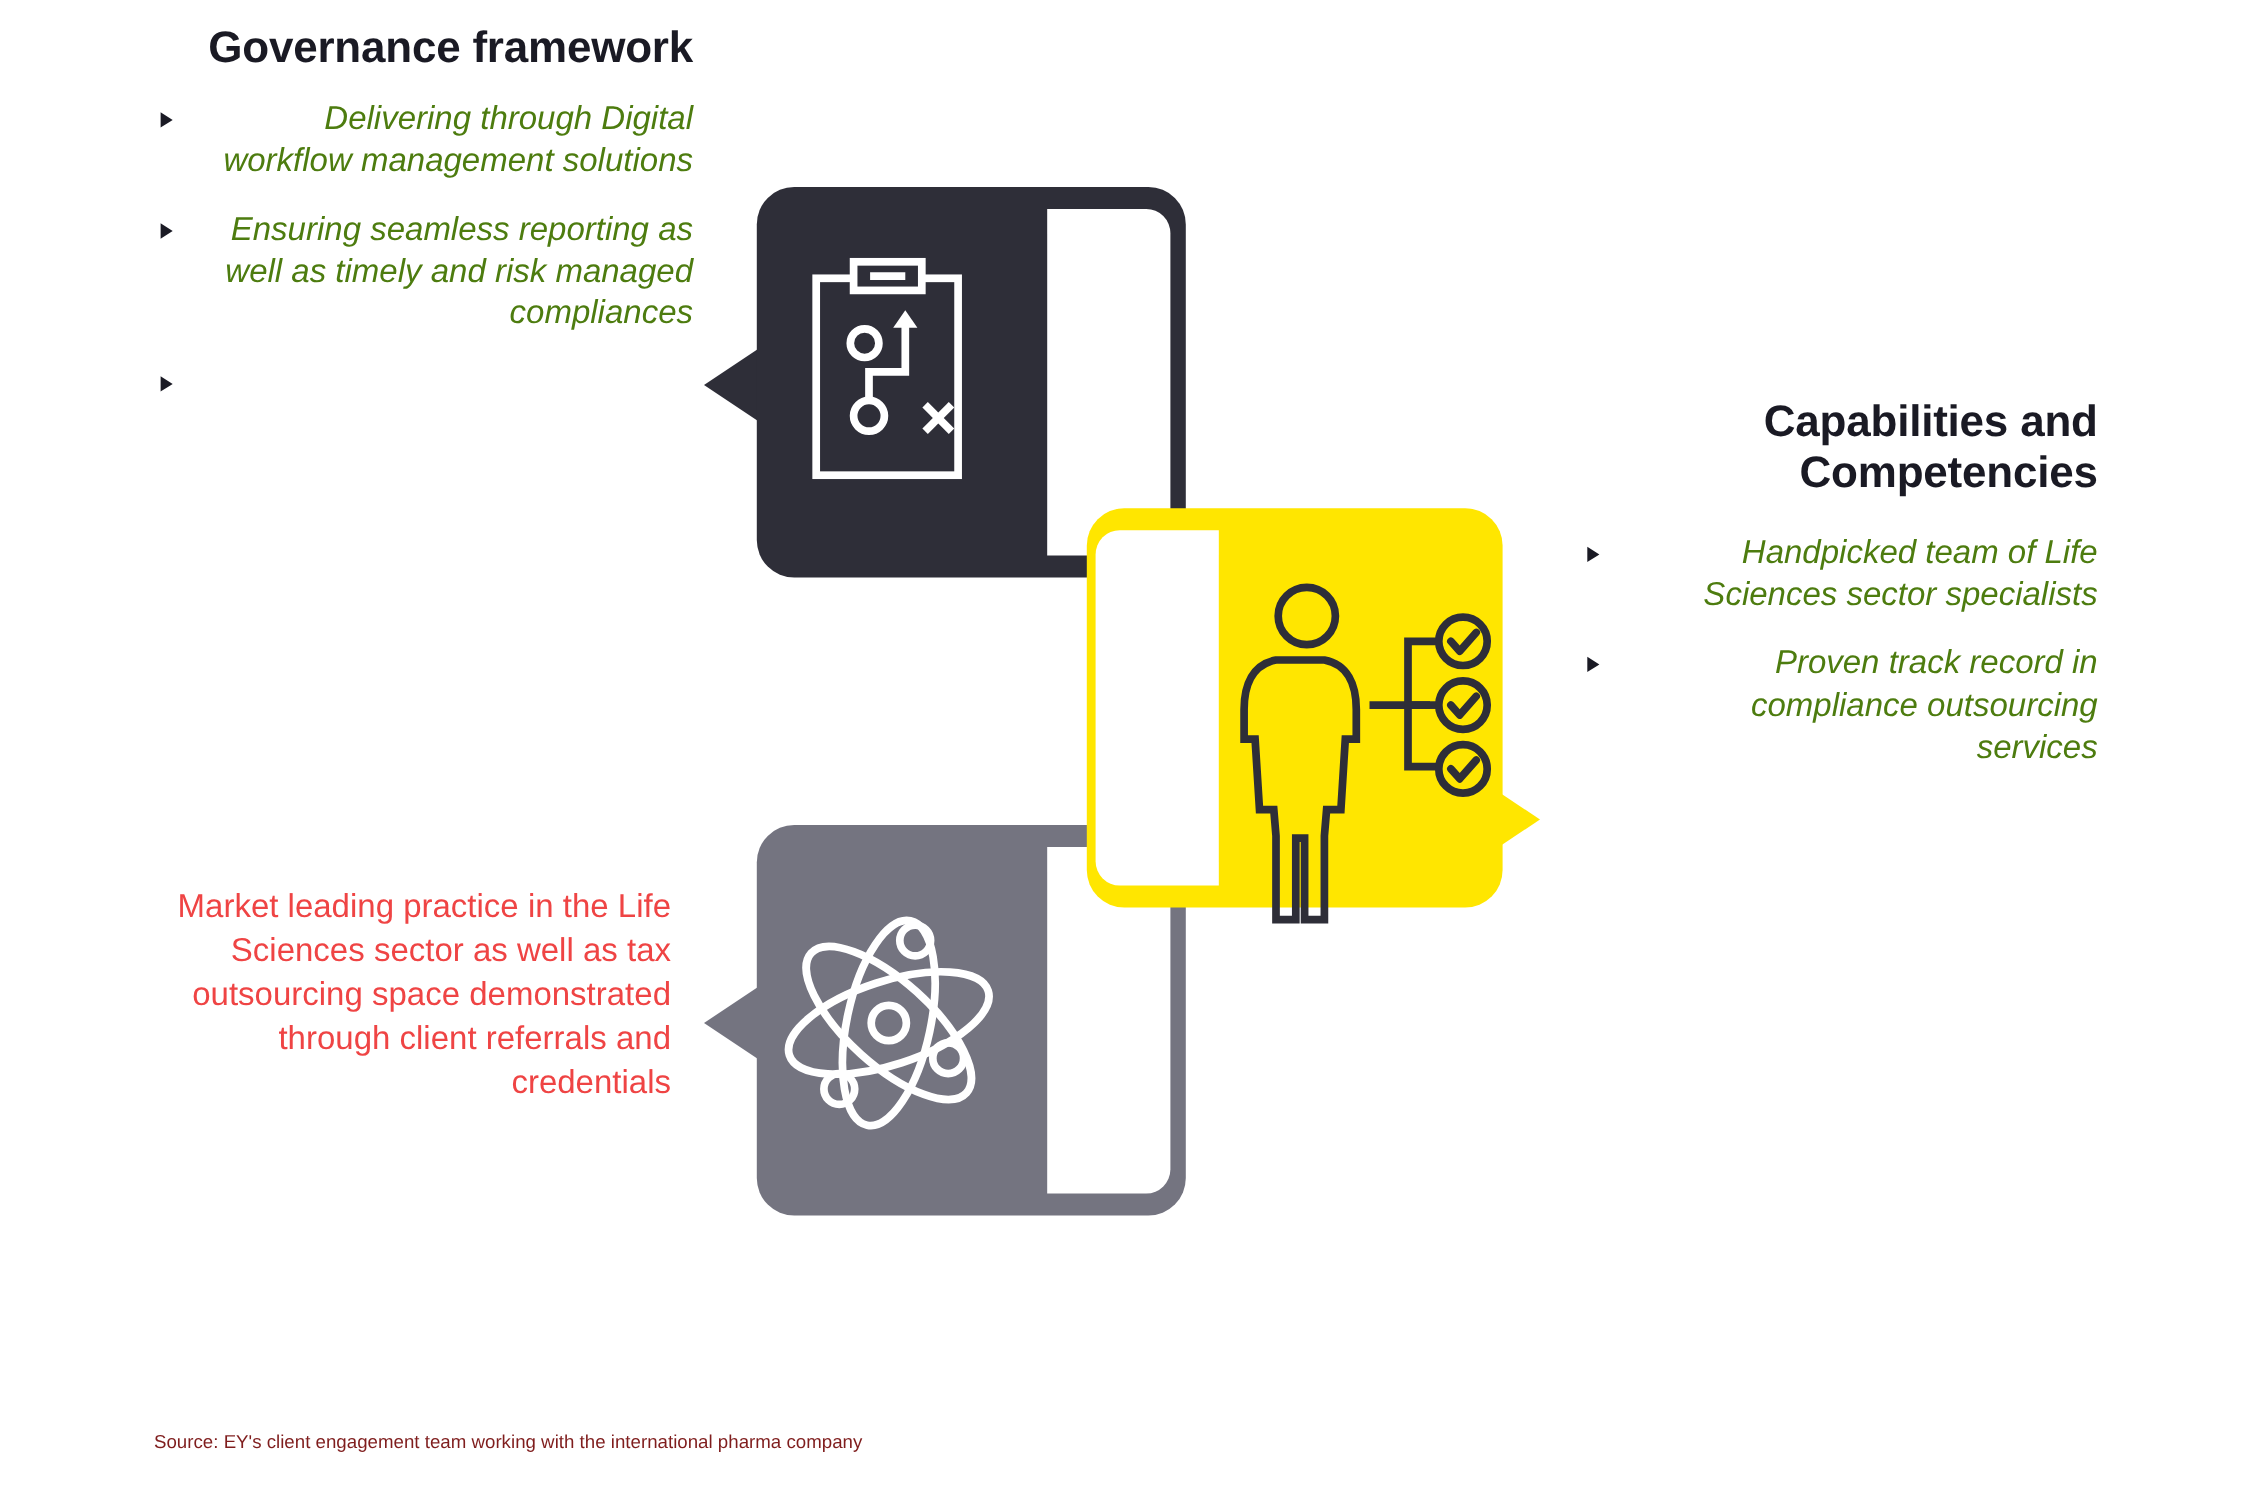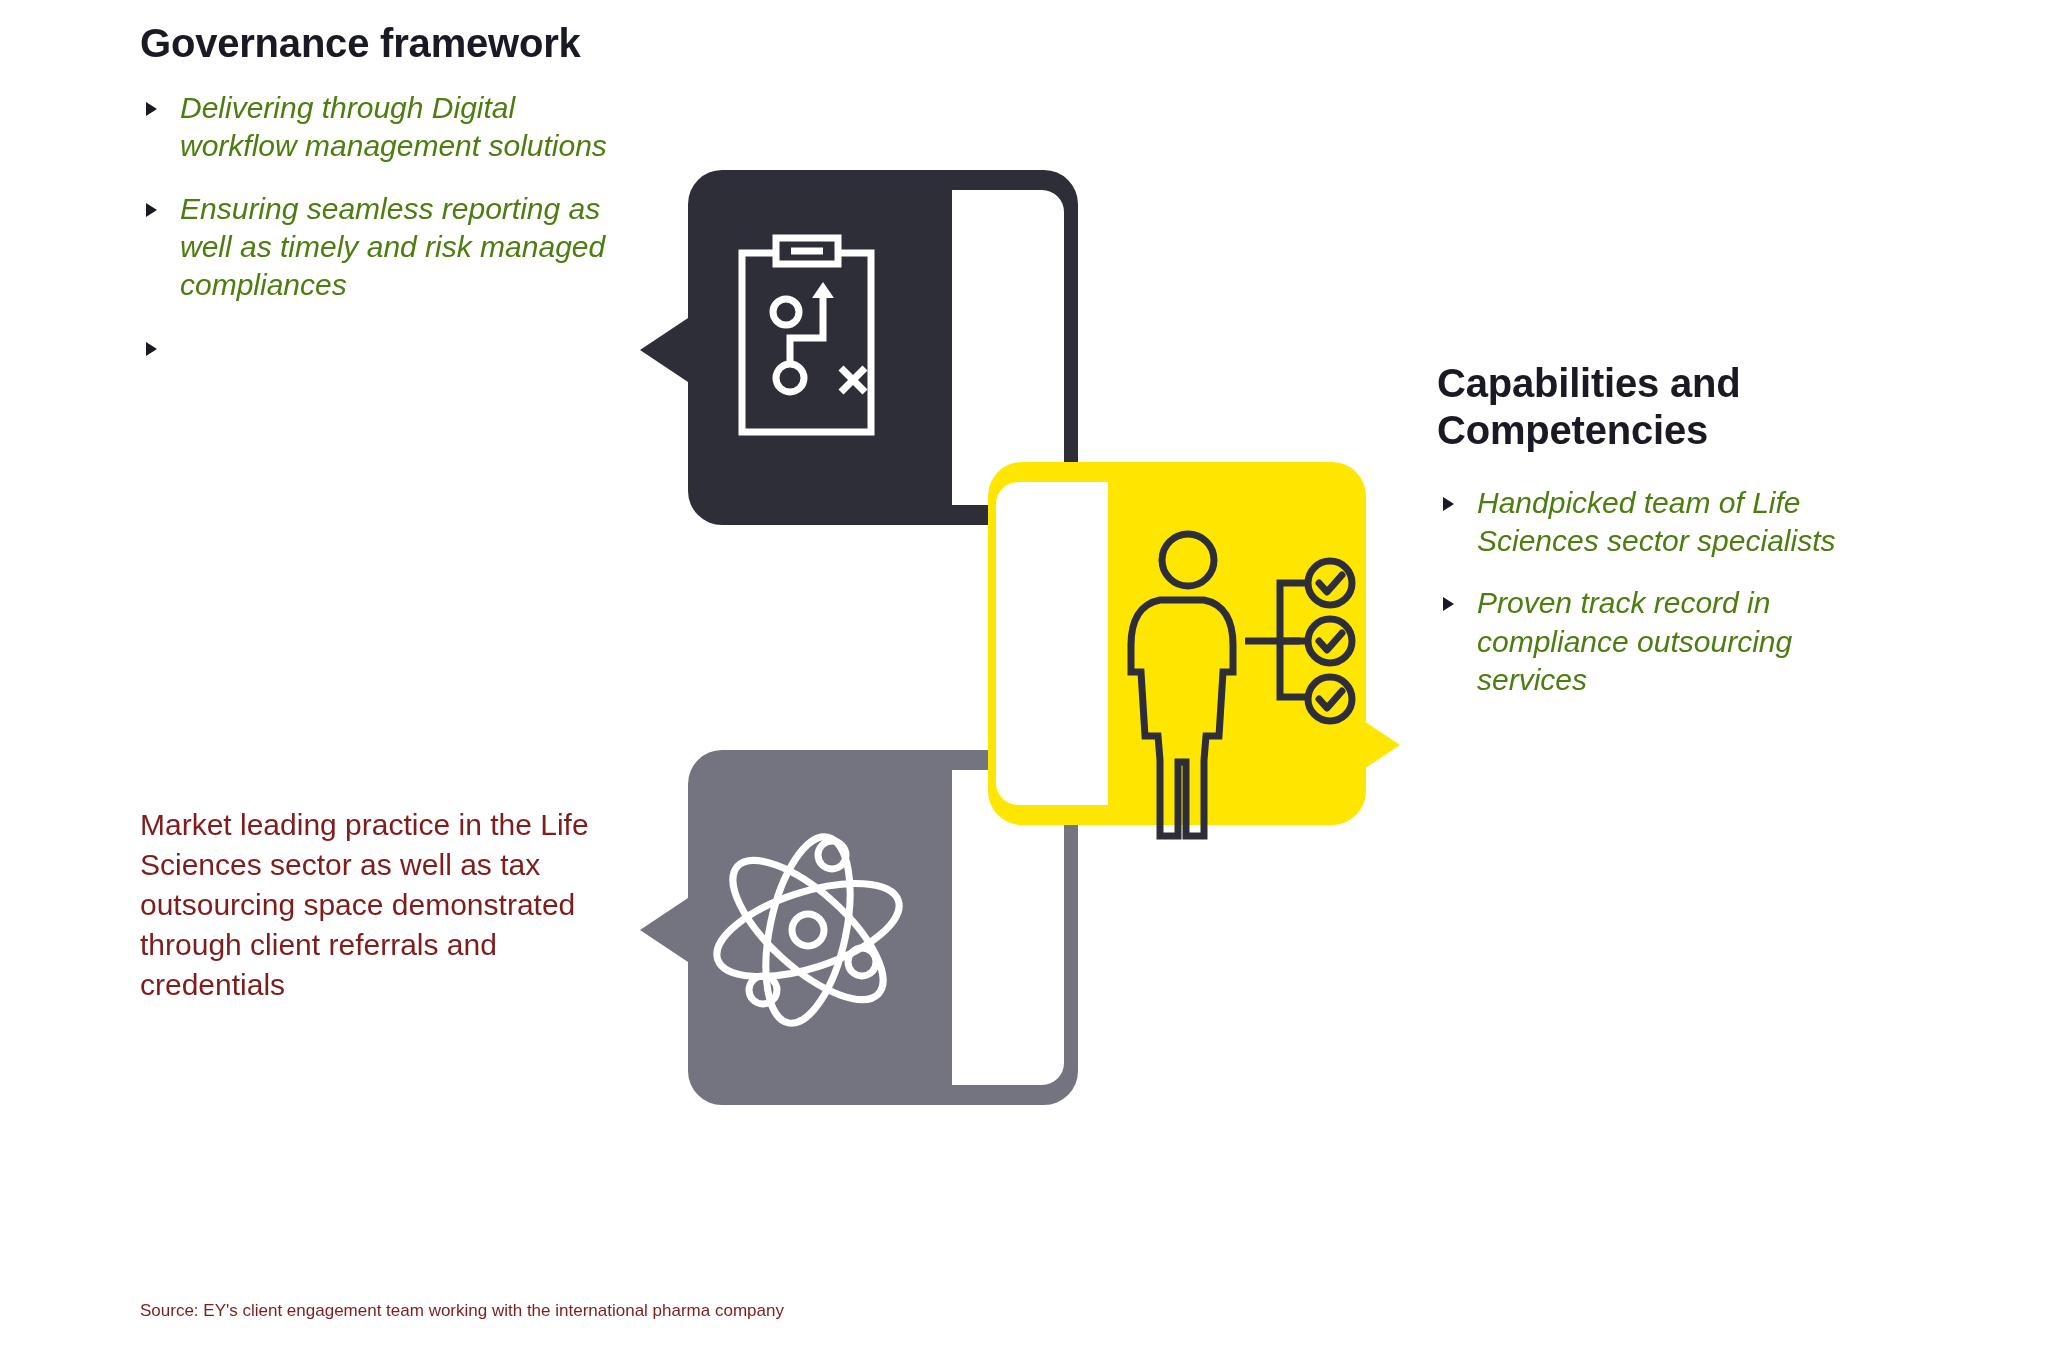--- a/index.html
+++ b/index.html
@@ -12,20 +12,21 @@
     height: 1365px;
     position: relative;
     font-family: "Liberation Sans", sans-serif;
     color: #1a1a24;
     overflow: hidden;
   }
 
   .canvas {
     position: absolute;
     inset: 0;
+    text-align: right;
   }
 
   
   .col-left-top {
     position: absolute;
     left: 140px;
     top: 20px;
     width: 490px;
   }
   .col-left-bottom {
@@ -75,21 +76,21 @@
     height: 0;
     border-left: 11px solid #1a1a24;
     border-top: 7px solid transparent;
     border-bottom: 7px solid transparent;
   }
 
   p.para {
     margin: 0;
     font-size: 30px;
     line-height: 1.33;
-    color: #7f1d1d;
+    color: #ef4444;
   }
 
   
   .source {
     position: absolute;
     left: 140px;
     top: 1300px;
     font-size: 17px;
     line-height: 1.3;
     color: #7f1d1d;

